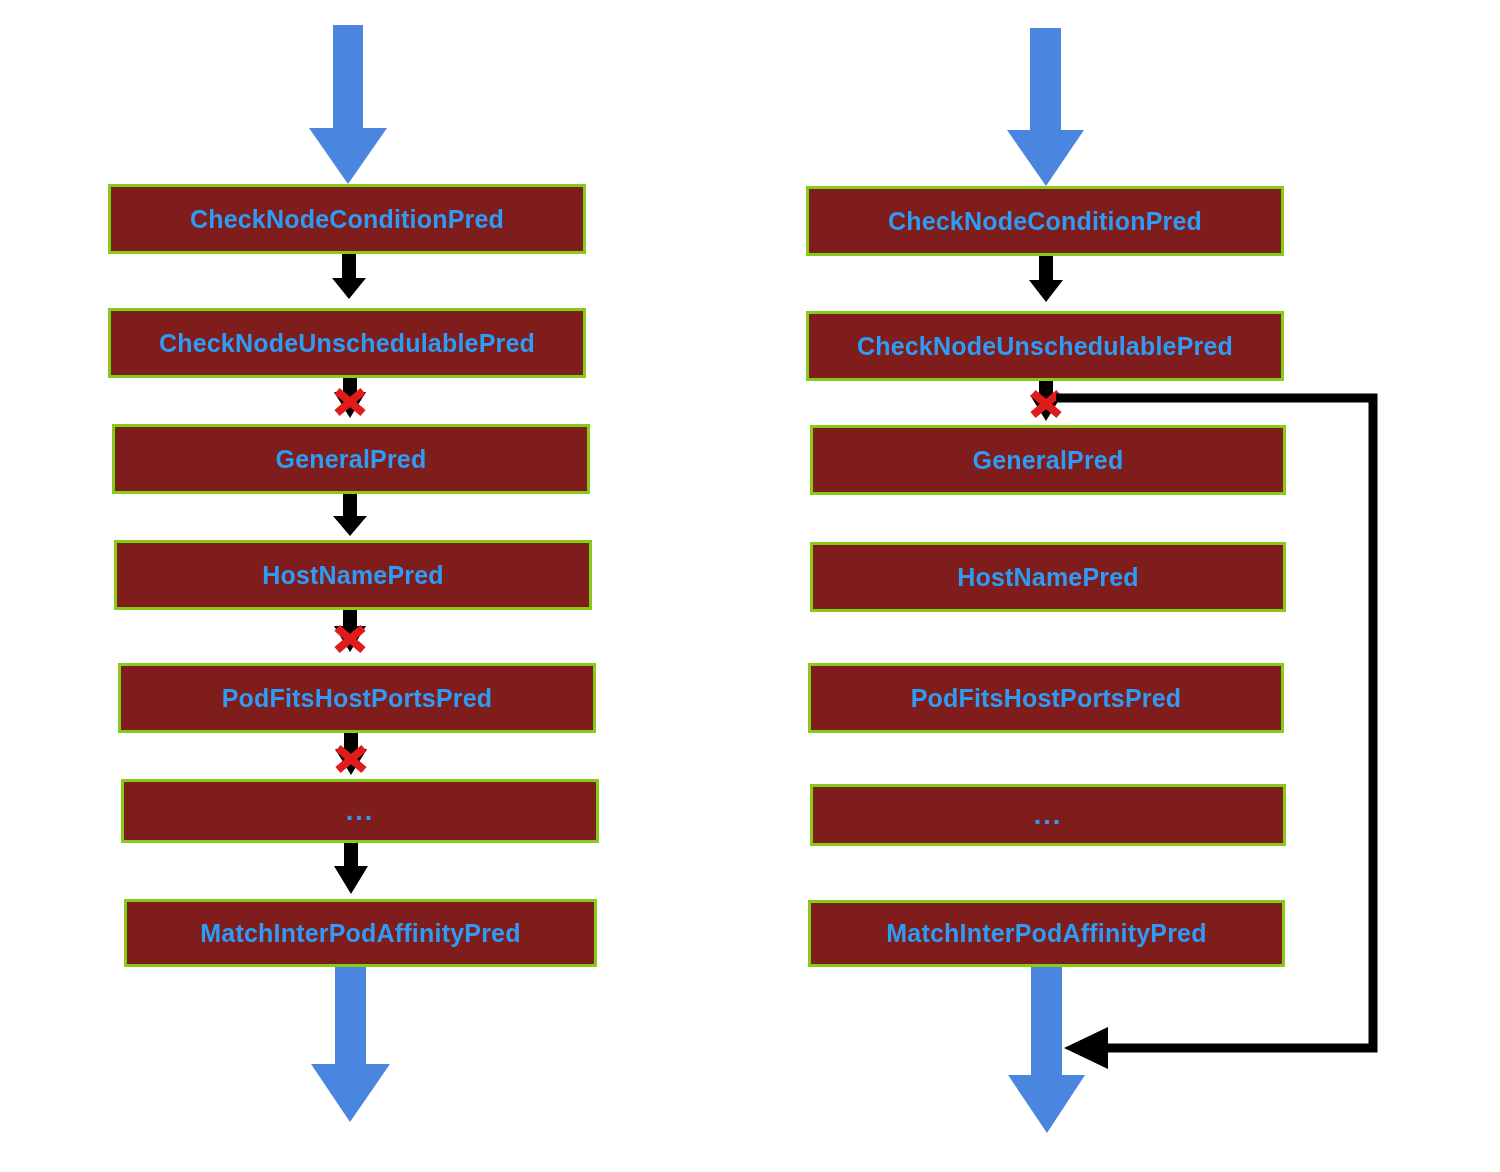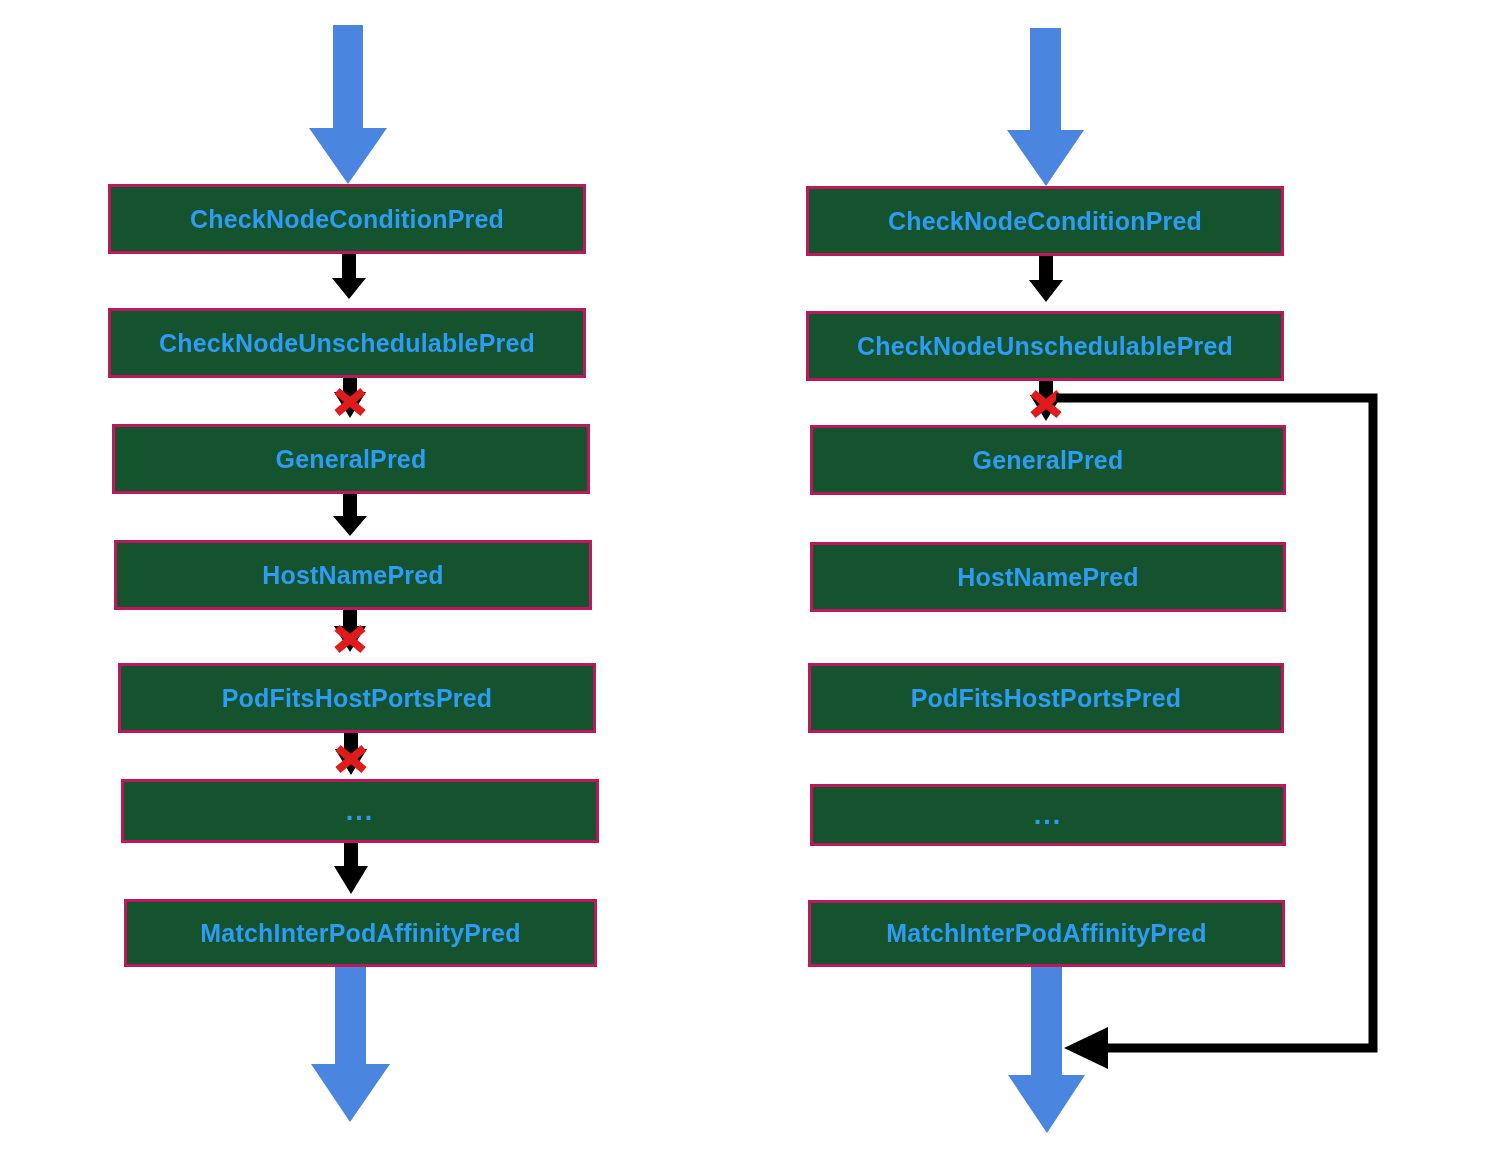--- a/index.html
+++ b/index.html
@@ -22,22 +22,22 @@
   svg.layer {
     position: absolute;
     top: 0;
     left: 0;
     width: 1500px;
     height: 1172px;
   }
   .pred-box {
     position: absolute;
     box-sizing: border-box;
-    border: 3px solid #be185d;
-    background: #14532d;
+    border: 3px solid #84cc16;
+    background: #7f1d1d;
     display: flex;
     align-items: center;
     justify-content: center;
   }
   .pred-label {
     color: #2e9bf5;
     font-weight: bold;
     font-size: 25px;
     letter-spacing: 0.2px;
     white-space: nowrap;

